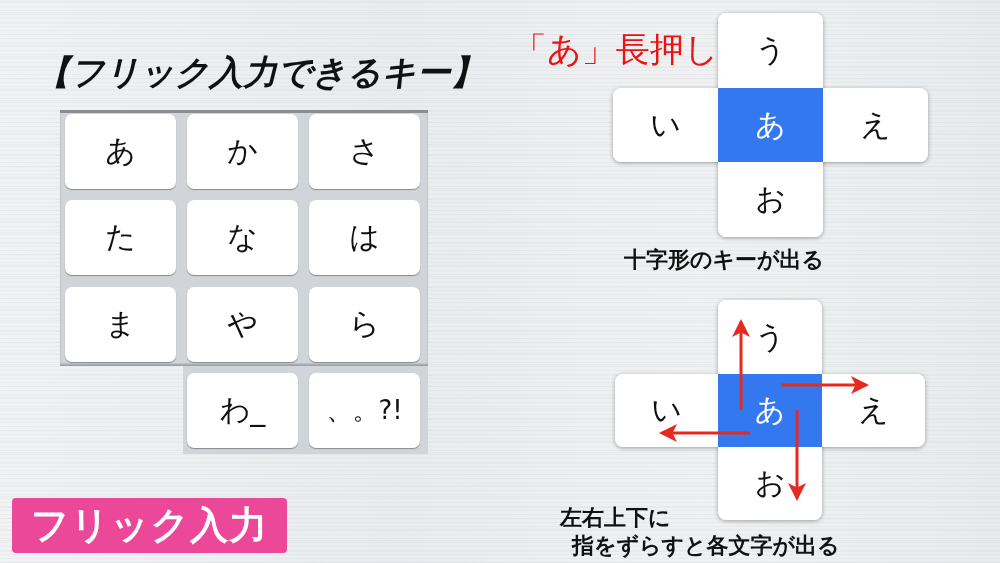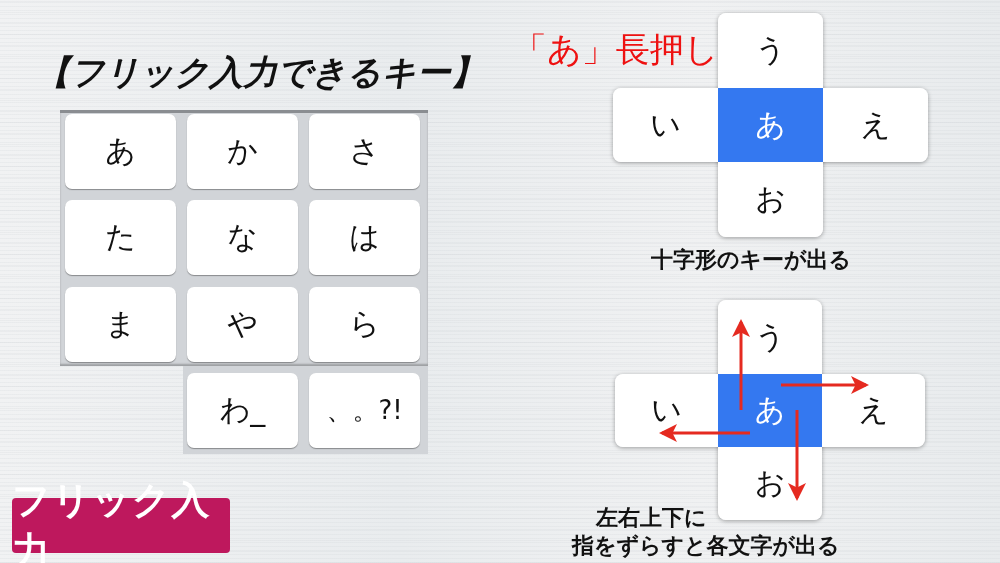--- a/index.html
+++ b/index.html
@@ -12,21 +12,21 @@
       linear-gradient(90deg,#f1f2f3,#e9ecee 40%,#f0f1f2 70%,#e8ebed);
   }
   .abs{position:absolute;}
   .title{left:36px;top:50px;font-size:34px;font-weight:bold;color:#111;letter-spacing:0px;white-space:nowrap;font-style:italic;}
   .panel{left:60px;top:110px;width:368px;height:256px;background:#d1d4d8;box-shadow:0 -2px 2px rgba(0,0,0,0.25) inset;}
   .panel2{left:183px;top:366px;width:245px;height:88px;background:#d1d4d8;}
   .panel-edge{left:60px;top:110px;width:368px;height:3px;background:#8a8d91;}
   .key{position:absolute;width:111px;height:75px;background:#fff;border-radius:7px;
     box-shadow:0 1px 1px rgba(0,0,0,0.35);display:flex;align-items:center;justify-content:center;
     font-size:30px;color:#111;}
-  .badge{left:12px;top:498px;width:218px;height:55px;background:#be185d;border-radius:4px;
+  .badge{left:12px;top:498px;width:275px;height:55px;background:#ec4899;border-radius:4px;
     color:#fff;font-size:38px;font-weight:bold;display:flex;align-items:center;justify-content:center;letter-spacing:1px;}
   .red-label{left:513px;top:27px;font-size:34px;font-weight:normal;color:#ee1111;white-space:nowrap;}
   .ck{position:absolute;background:#fff;display:flex;align-items:center;justify-content:center;font-size:30px;color:#111;}
   .ck.center{background:#3478f0;color:#fff;}
   .shadowbox{position:absolute;box-shadow:0 1px 4px rgba(0,0,0,0.35);}
   .caption{font-size:22px;font-weight:bold;color:#111;white-space:nowrap;}
   svg.arrows{position:absolute;left:0;top:0;}
 </style>
 </head>
 <body>
@@ -53,21 +53,21 @@
 
 <div class="abs red-label">「あ」長押し</div>
 
 <div class="shadowbox" style="left:718px;top:13px;width:105px;height:224px;border-radius:8px"></div>
 <div class="shadowbox" style="left:613px;top:88px;width:315px;height:74px;border-radius:8px"></div>
 <div class="ck" style="left:718px;top:13px;width:105px;height:75px;border-radius:8px 8px 0 0">う</div>
 <div class="ck" style="left:613px;top:88px;width:105px;height:74px;border-radius:8px 0 0 8px">い</div>
 <div class="ck center" style="left:718px;top:88px;width:105px;height:74px">あ</div>
 <div class="ck" style="left:823px;top:88px;width:105px;height:74px;border-radius:0 8px 8px 0">え</div>
 <div class="ck" style="left:718px;top:162px;width:105px;height:75px;border-radius:0 0 8px 8px">お</div>
-<div class="abs caption" style="left:651px;top:245px">十字形のキーが出る</div>
+<div class="abs caption" style="left:624px;top:245px">十字形のキーが出る</div>
 
 <div class="shadowbox" style="left:718px;top:300px;width:104px;height:220px;border-radius:8px"></div>
 <div class="shadowbox" style="left:615px;top:374px;width:310px;height:73px;border-radius:8px"></div>
 <div class="ck" style="left:718px;top:300px;width:104px;height:74px;border-radius:8px 8px 0 0">う</div>
 <div class="ck" style="left:615px;top:374px;width:103px;height:73px;border-radius:8px 0 0 8px">い</div>
 <div class="ck center" style="left:718px;top:374px;width:104px;height:73px">あ</div>
 <div class="ck" style="left:822px;top:374px;width:103px;height:73px;border-radius:0 8px 8px 0">え</div>
 <div class="ck" style="left:718px;top:447px;width:104px;height:73px;border-radius:0 0 8px 8px">お</div>
 
 <svg class="arrows" width="1000" height="563">
@@ -75,14 +75,14 @@
     <marker id="ah" markerWidth="6" markerHeight="6" refX="5" refY="3" orient="auto" markerUnits="strokeWidth">
       <path d="M0,0 L6,3 L0,6 L1.5,3 Z" fill="#e52a20"></path>
     </marker>
   </defs>
   <line x1="741" y1="410" x2="741" y2="322" stroke="#e52a20" stroke-width="3" marker-end="url(#ah)"></line>
   <line x1="781" y1="385" x2="866" y2="385" stroke="#e52a20" stroke-width="3" marker-end="url(#ah)"></line>
   <line x1="750" y1="433" x2="662" y2="433" stroke="#e52a20" stroke-width="3" marker-end="url(#ah)"></line>
   <line x1="797" y1="410" x2="797" y2="498" stroke="#e52a20" stroke-width="3" marker-end="url(#ah)"></line>
 </svg>
 
-<div class="abs caption" style="left:596px;top:503px">左右上下に</div>
+<div class="abs caption" style="left:560px;top:503px">左右上下に</div>
 <div class="abs caption" style="left:572px;top:531px">指をずらすと各文字が出る</div>
 
 </body></html>

